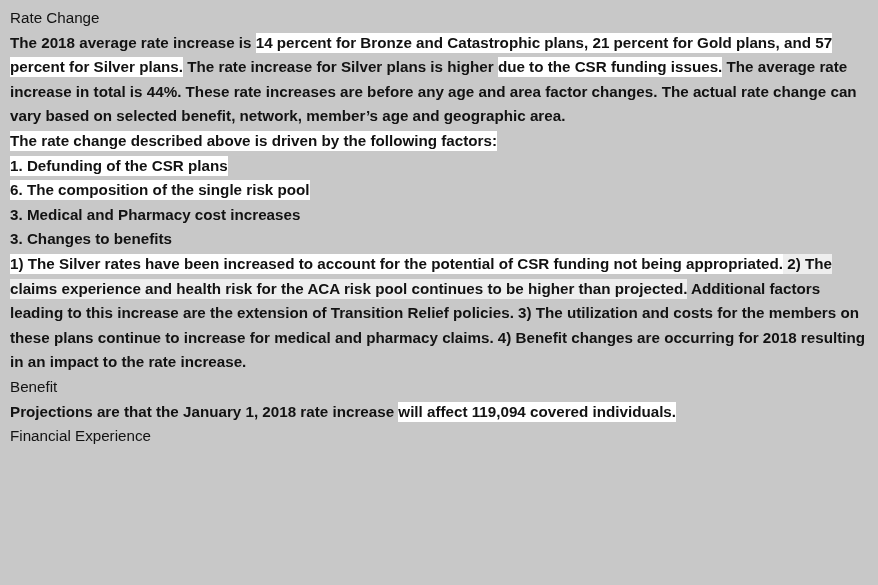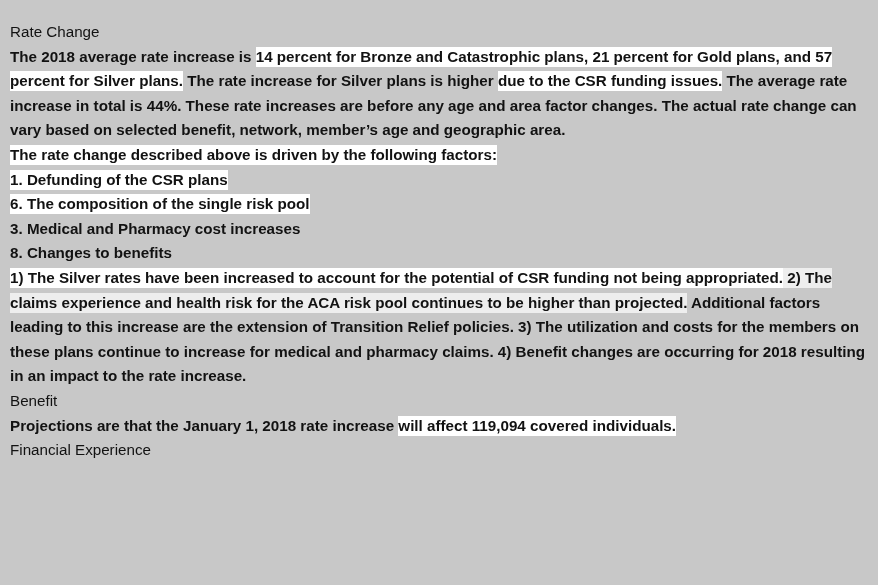--- a/index.html
+++ b/index.html
@@ -11,21 +11,21 @@
     height: 585px;
     background: #c8c8c8;
     font-family: "Liberation Sans", sans-serif;
     color: #121212;
     overflow: hidden;
   }
   .page {
     position: relative;
     width: 878px;
     height: 491px;
-    padding: 20px 10px 0 10px;
+    padding: 6px 10px 0 10px;
     box-sizing: border-box;
   }
   .block {
     font-size: 15.2px;
     line-height: 24.6px;
     font-weight: bold;
   }
   .heading {
     font-size: 15.2px;
     line-height: 24.6px;
@@ -58,21 +58,21 @@
   <div class="block">
     <span class="hl hl-pad">1. Defunding of the CSR plans</span>
   </div>
   <div class="block">
     <span class="hl hl-pad">6. The composition of the single risk pool</span>
   </div>
   <div class="block">
     <span>3. Medical and Pharmacy cost increases</span>
   </div>
   <div class="block">
-    <span>8. Changes to benefits</span>
+    <span>3. Changes to benefits</span>
   </div>
   <div class="block">
     <span class="hl hl-pad">1) The Silver rates have been increased to account for the potential of CSR funding not being appropriated.</span><span class="hl-soft hl-pad"> 2) The claims experience and health risk for the ACA risk pool continues to be higher than projected.</span><span> Additional factors leading to this increase are the extension of Transition Relief policies. 3) The utilization and costs for the members on these plans continue to increase for medical and pharmacy claims. 4) Benefit changes are occurring for 2018 resulting in an impact to the rate increase.</span>
   </div>
 
   <div class="heading">Benefit</div>
   <div class="block">
     <span>Projections are that the January 1, 2018 rate increase </span><span class="hl hl-pad">will affect 119,094 covered individuals.</span>
   </div>
 

